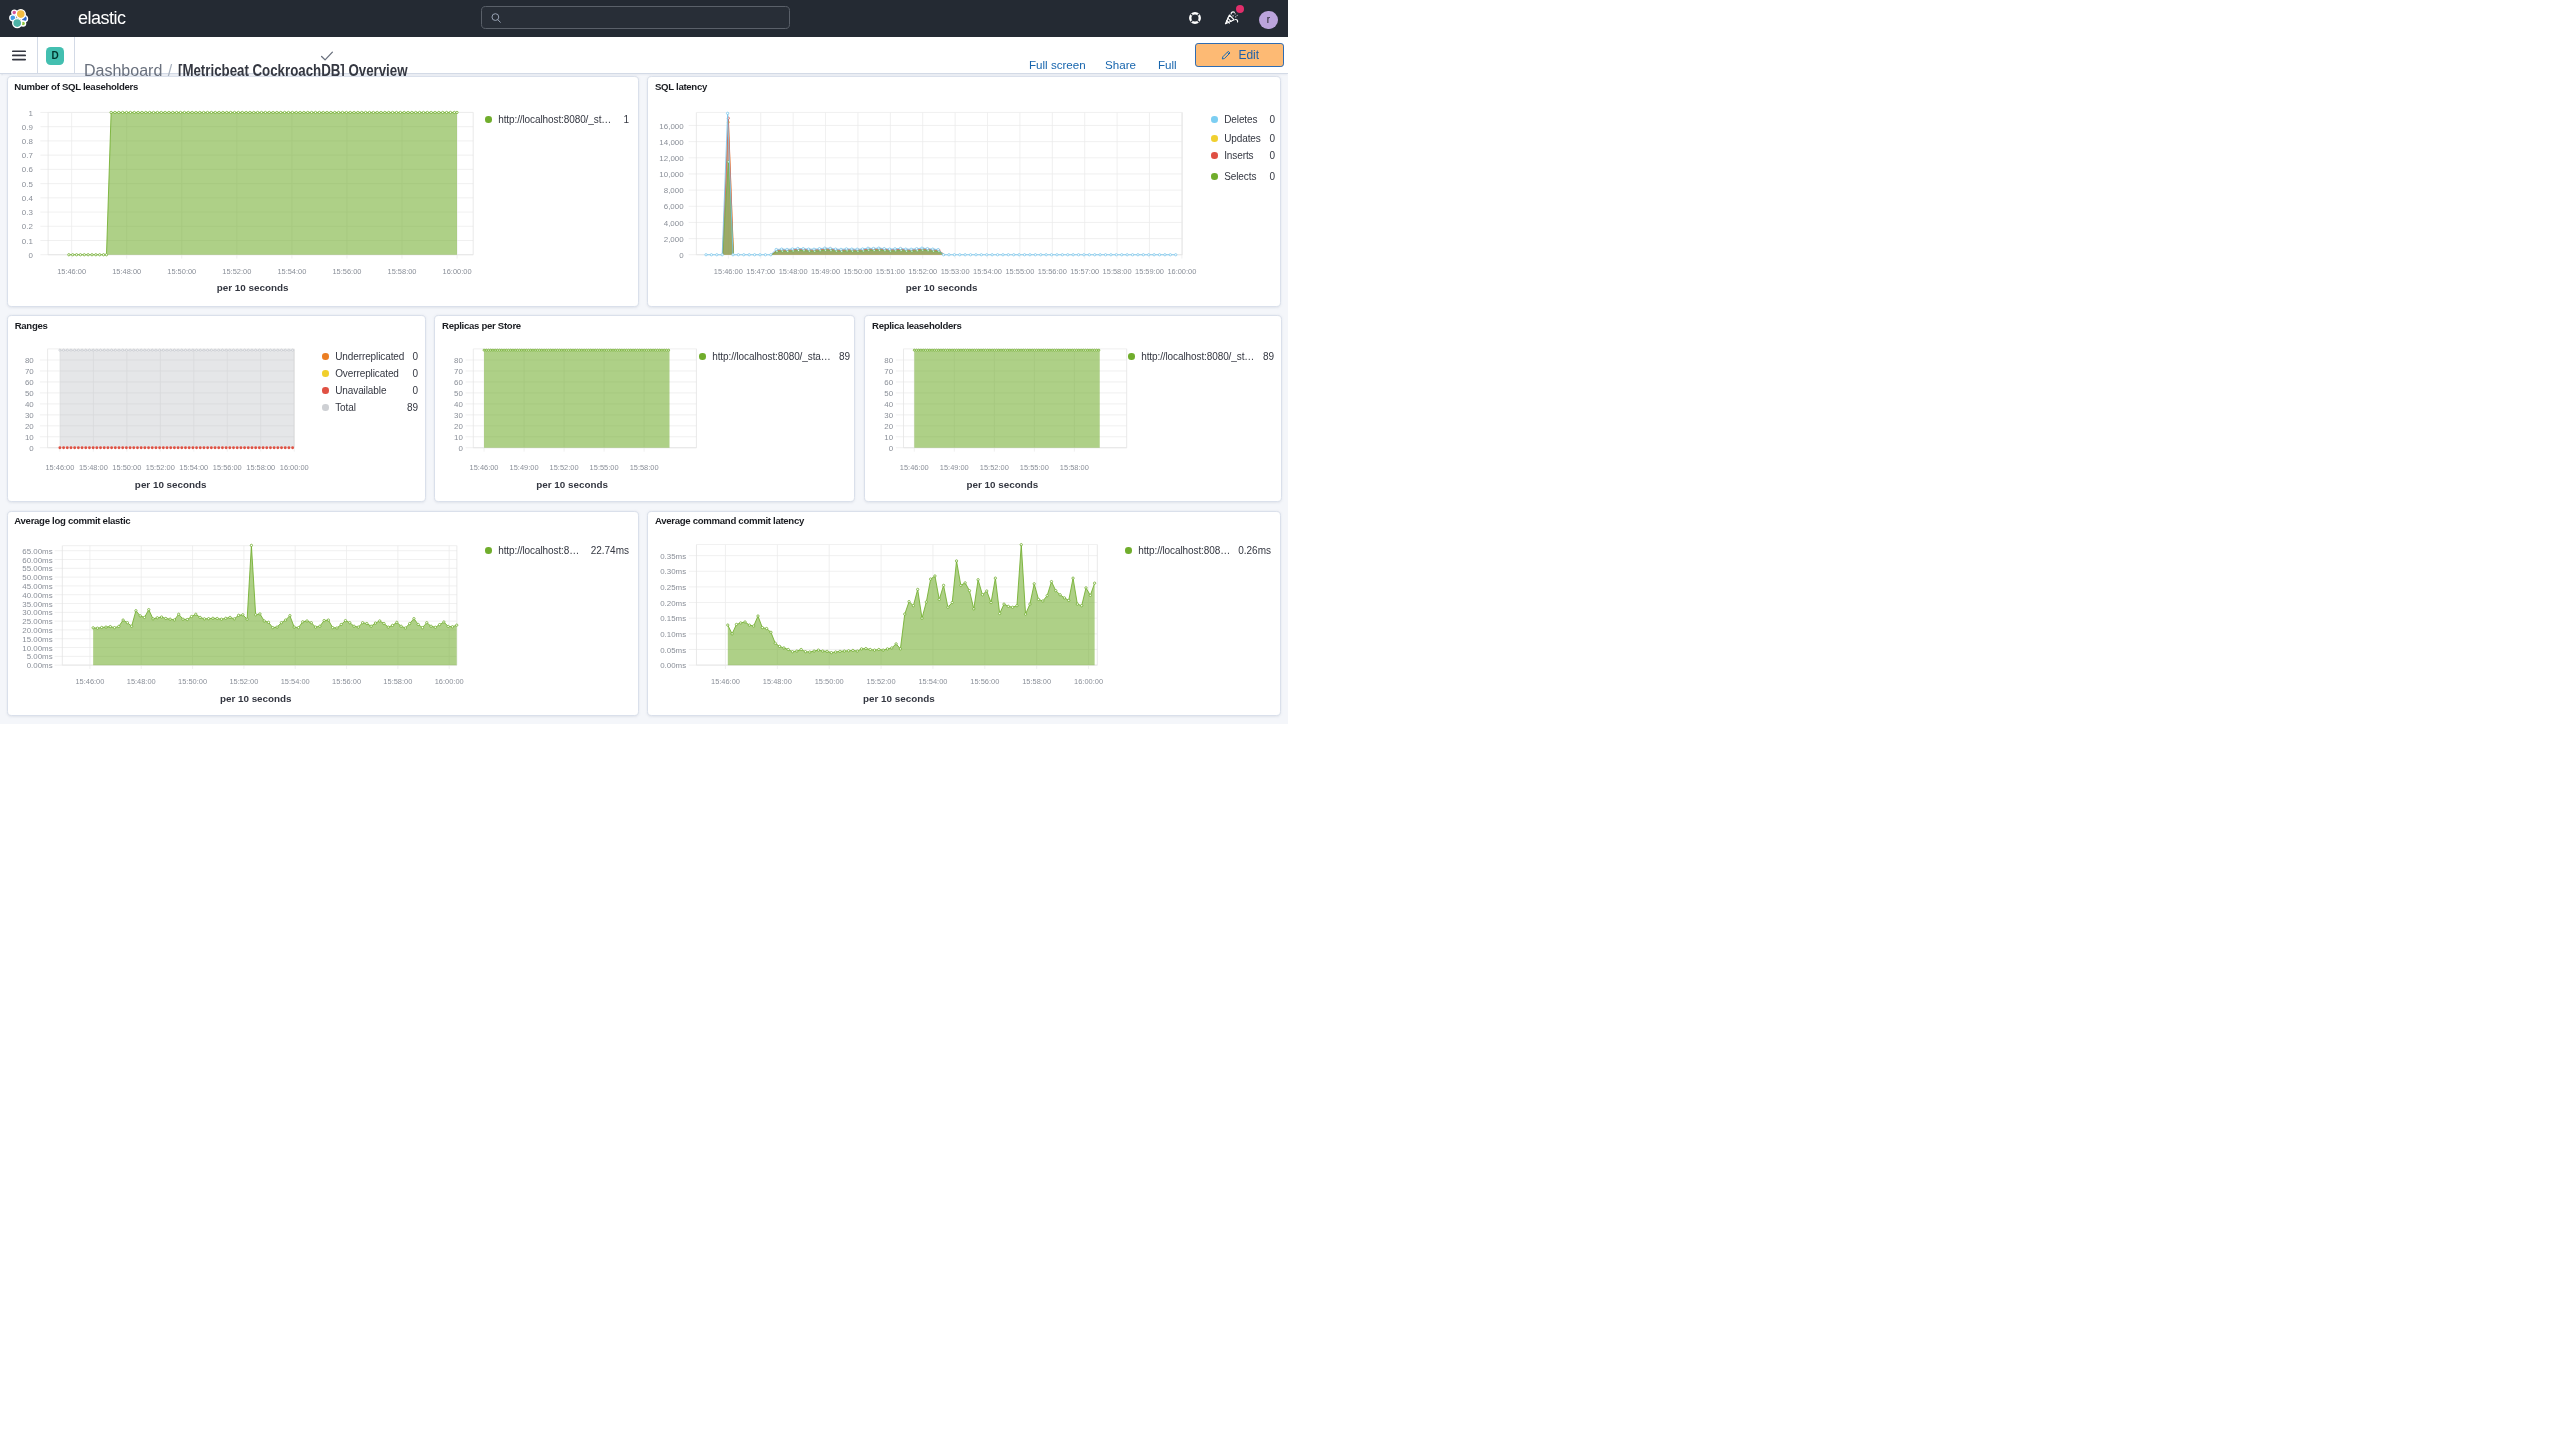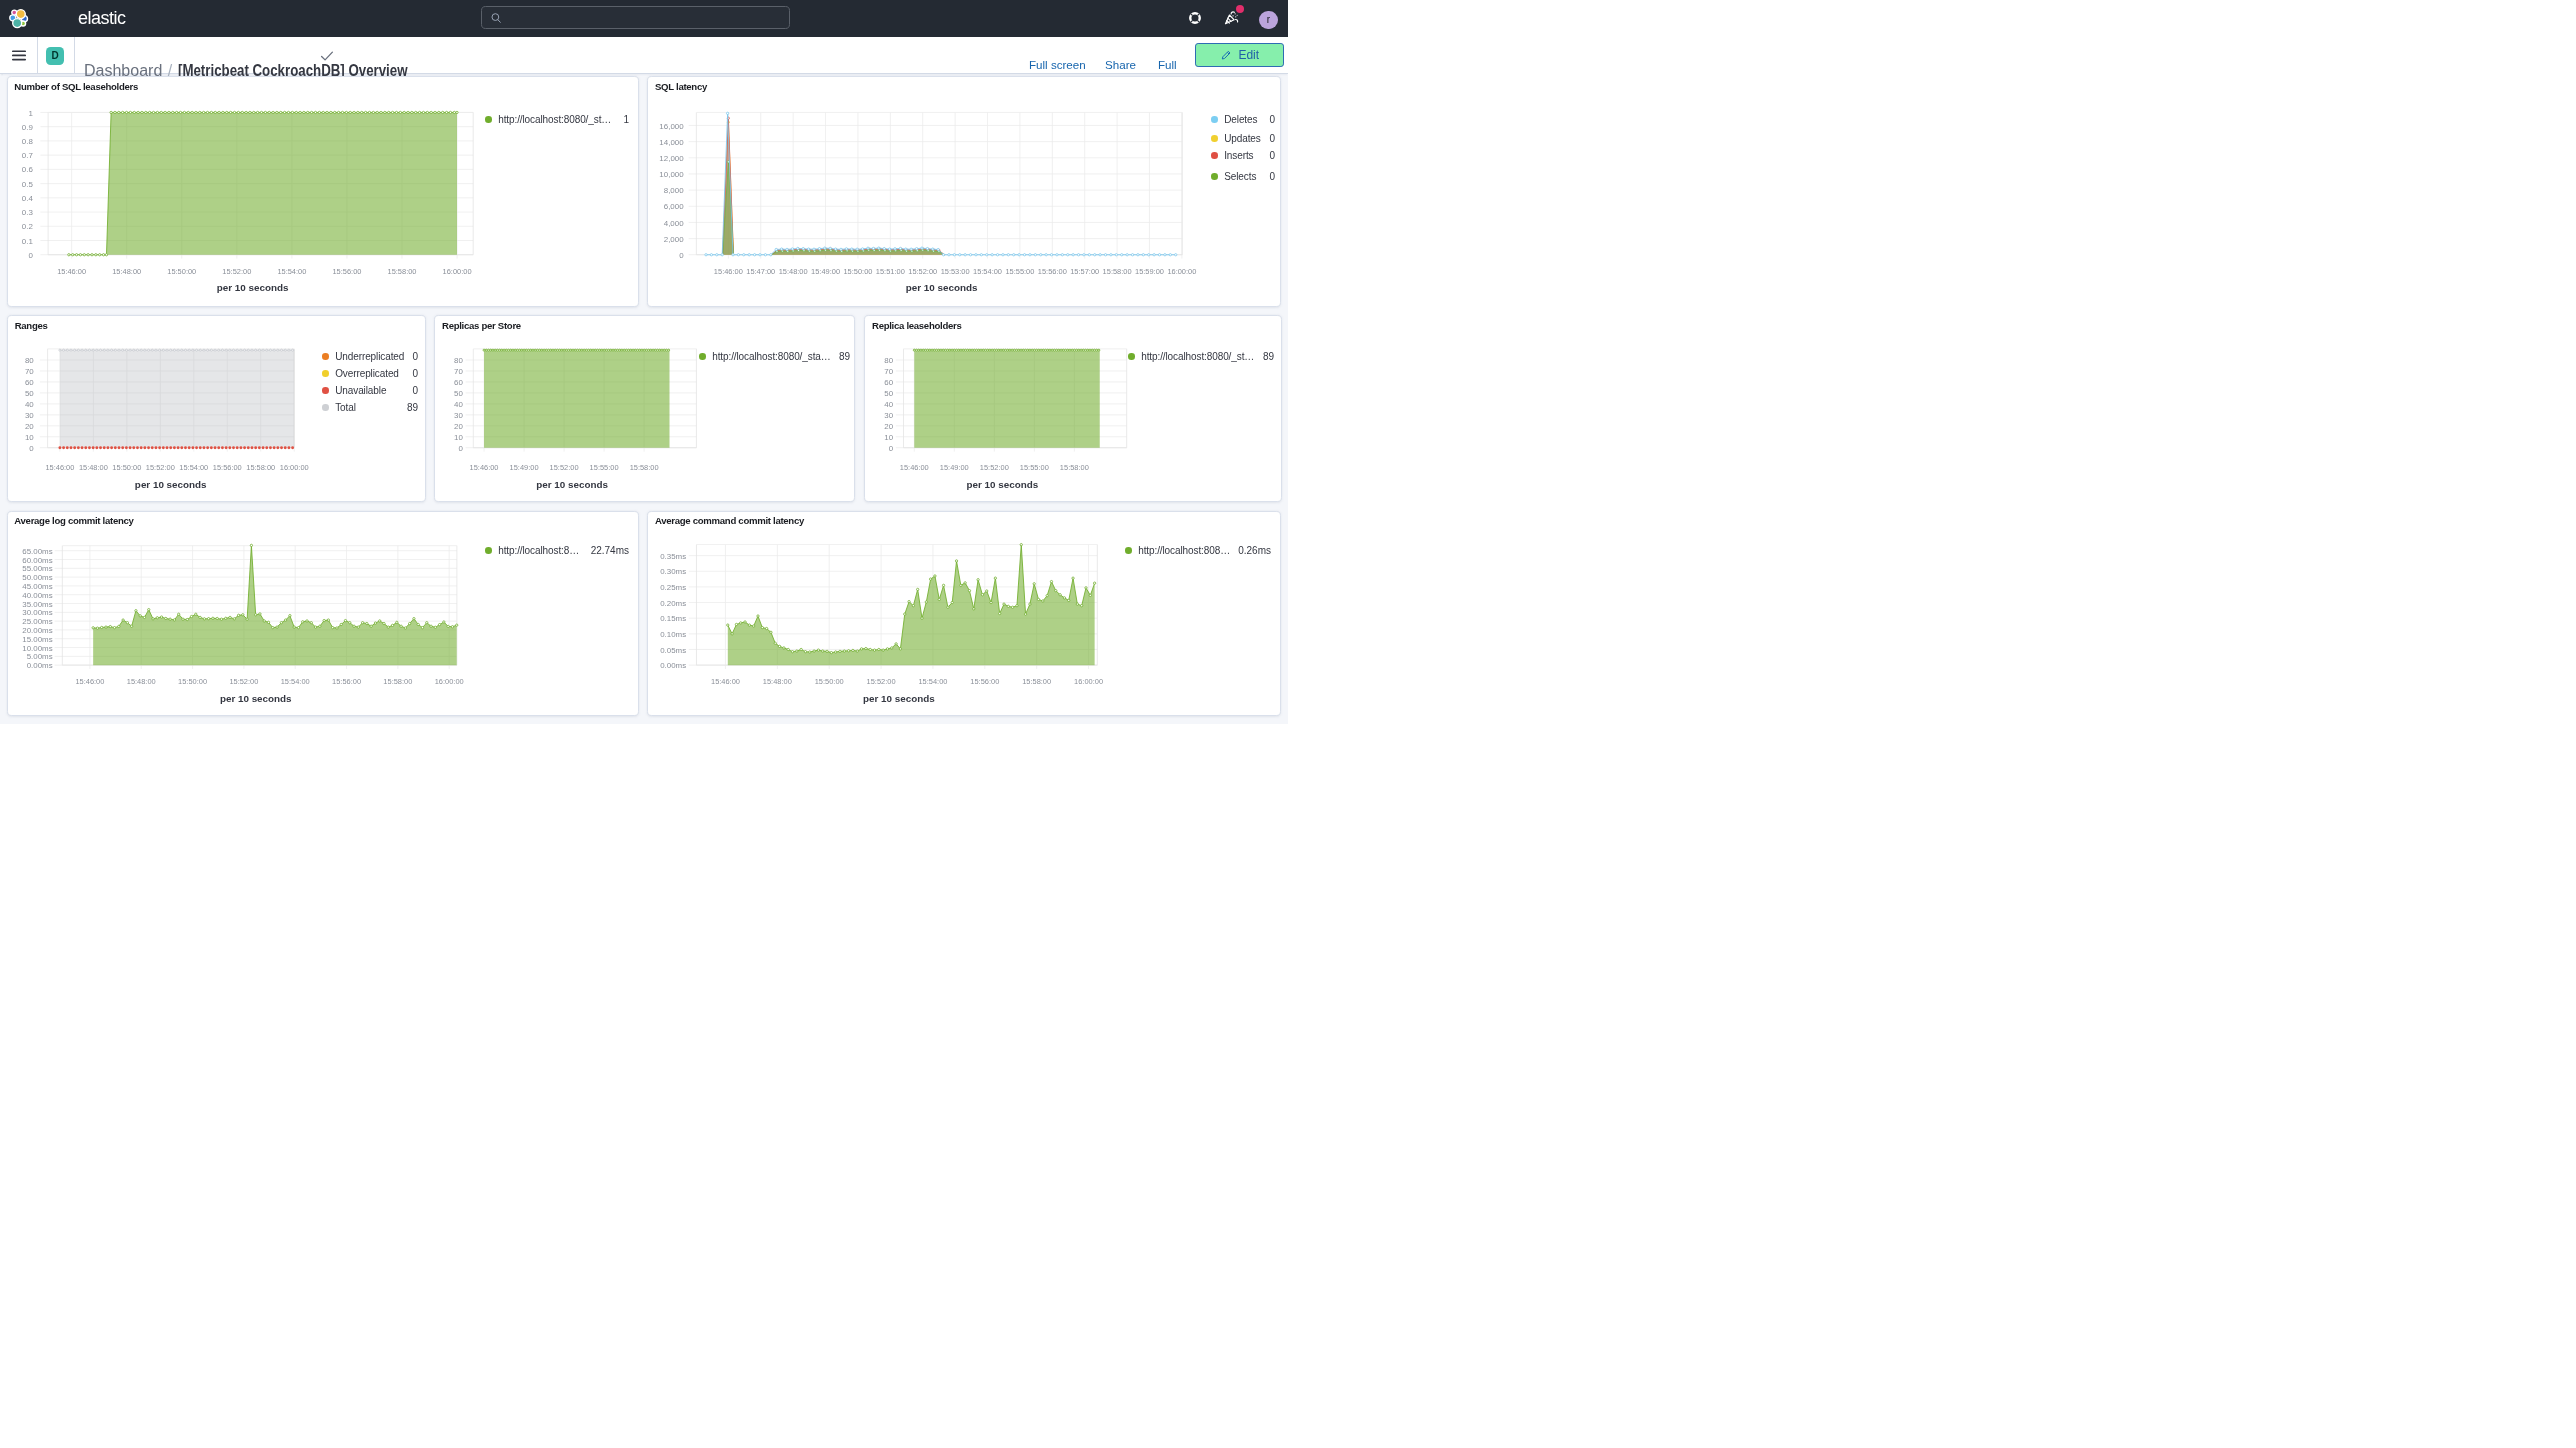--- a/index.html
+++ b/index.html
@@ -9,21 +9,21 @@
 .vsep { position:absolute; top:37px; width:0.8px; height:37px; background:#D3DAE6; }
 #brand { position:absolute; left:34px; top:8px; color:#fff; font-size:18px; font-weight:500; letter-spacing:-0.5px;margin-left:44px; }
 #search { position:absolute; left:481px; top:6px; width:309px; height:23px; border:0.8px solid #5A6069; border-radius:4.6px; background:rgba(255,255,255,0.02); }
 #searchtxt { position:absolute; left:507px; top:11.6px; font-size:10.6px; color:#7A7F8A;margin-top:24px; }
 #pbadge { position:absolute; left:1236px; top:5.2px; width:8.2px; height:8.2px; border-radius:50%; background:#E22E6B; }
 #avatar { position:absolute; left:1259px; top:10.6px; width:18.7px; height:18.7px; border-radius:50%; background:#BCA4DC; color:#1a1c21; font-size:10px; text-align:center; line-height:18.5px; }
 #dbadge { position:absolute; left:46px; top:47px; width:18px; height:18px; border-radius:4.6px; background:#43BFB0; color:#00342d; font-weight:700; font-size:10px; text-align:center; line-height:18px; }
 .crumb { position:absolute; top:62px; font-size:16px; color:#69707D; }
 .crumb b { color:#343741; font-weight:700; }
 .hlink { position:absolute; top:50px; font-size:11.6px; font-weight:500; color:#1765AD;margin-top:8px; }
-#editbtn { position:absolute; left:1195px; top:43px; width:89px; height:24px; border:0.9px solid #2E6CB3; border-radius:3.1px; color:#2060A8; font-size:12px; font-weight:500; display:flex; align-items:center; justify-content:center; background:#86efac; }
+#editbtn { position:absolute; left:1195px; top:43px; width:89px; height:24px; border:0.9px solid #2E6CB3; border-radius:3.1px; color:#2060A8; font-size:12px; font-weight:500; display:flex; align-items:center; justify-content:center; background:#fdba74; }
 .panel { position:absolute; background:#fff; border:0.8px solid #DAE0EB; border-radius:4.6px; box-shadow:0 0.8px 2.3px rgba(140,152,170,.18); }
 .ptitle { position:absolute; font-size:9.6px; font-weight:700; color:#1A1C21; letter-spacing:-0.3px; }
 .chart { position:absolute; }
 .lgd { position:absolute; display:flex; align-items:center; height:15.4px; }
 .ldot { width:6.6px; height:6.6px; border-radius:50%; flex:0 0 auto; margin-right:6.6px; }
 .ltxt { flex:1 1 auto; min-width:0; font-size:10px; letter-spacing:-0.1px; color:#343741; white-space:nowrap; overflow:hidden; text-overflow:ellipsis; }
 .lval { flex:0 0 auto; margin-left:7.7px; font-size:10px; color:#343741; }
 </style></head>
 <body>
 <div id="page">
@@ -98,21 +98,21 @@
     <div class="ptitle" style="left:14.3px;top:81px">Number of SQL leaseholders</div>
     <div class="panel" style="left:647px;top:76px;width:634px;height:231px"></div>
     <div class="ptitle" style="left:655px;top:81px">SQL latency</div>
     <div class="panel" style="left:7px;top:315px;width:419px;height:187px"></div>
     <div class="ptitle" style="left:14.7px;top:320px">Ranges</div>
     <div class="panel" style="left:434px;top:315px;width:421px;height:187px"></div>
     <div class="ptitle" style="left:442px;top:320px">Replicas per Store</div>
     <div class="panel" style="left:864px;top:315px;width:418px;height:187px"></div>
     <div class="ptitle" style="left:872px;top:320px">Replica leaseholders</div>
     <div class="panel" style="left:6.6px;top:511px;width:632px;height:205px"></div>
-    <div class="ptitle" style="left:14.3px;top:515px">Average log commit latency</div>
+    <div class="ptitle" style="left:14.3px;top:515px">Average log commit elastic</div>
     <div class="panel" style="left:647px;top:511px;width:634px;height:205px"></div>
     <div class="ptitle" style="left:655px;top:515px">Average command commit latency</div>
 <svg class="chart" style="left:6.6px;top:76px" width="632" height="231" viewBox="0 0 819.5 299" font-family="'Liberation Sans', sans-serif">
       <line x1="43.3" y1="231.5" x2="604.5" y2="231.5" stroke="#ECECEC" stroke-width="1"></line>
       <line x1="43.3" y1="213.05" x2="604.5" y2="213.05" stroke="#ECECEC" stroke-width="1"></line>
       <line x1="43.3" y1="194.6" x2="604.5" y2="194.6" stroke="#ECECEC" stroke-width="1"></line>
       <line x1="43.3" y1="176.15" x2="604.5" y2="176.15" stroke="#ECECEC" stroke-width="1"></line>
       <line x1="43.3" y1="157.7" x2="604.5" y2="157.7" stroke="#ECECEC" stroke-width="1"></line>
       <line x1="43.3" y1="139.25" x2="604.5" y2="139.25" stroke="#ECECEC" stroke-width="1"></line>
       <line x1="43.3" y1="120.8" x2="604.5" y2="120.8" stroke="#ECECEC" stroke-width="1"></line>

